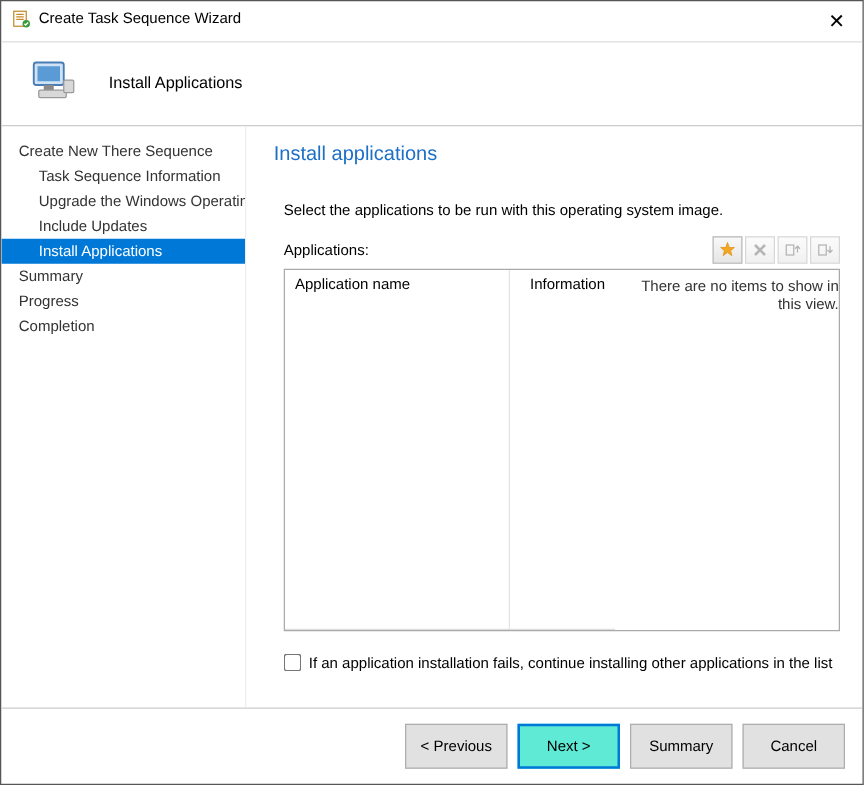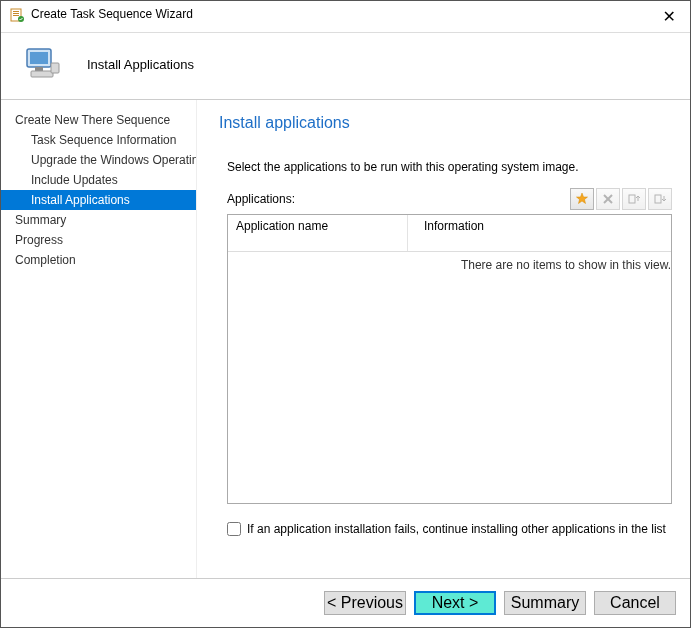--- a/index.html
+++ b/index.html
@@ -17,30 +17,30 @@
 .sidebar .item.sub { padding-left: 30px; }
 .sidebar .item.active { background: #0078d7; color: #fff; }
 .main { flex: 1; padding: 14px 18px 10px 22px; display: flex; flex-direction: column; }
 .main h2 { font-size: 16px; font-weight: 400; color: #1e6fc7; margin-bottom: 28px; }
 .main .desc { font-size: 12px; margin-bottom: 14px; margin-left: 8px; }
 .toolbar-row { display: flex; align-items: center; margin-bottom: 4px; margin-left: 8px; }
 .toolbar-row .lbl { font-size: 12px; }
 .toolbar-row .spacer { flex: 1; }
 .tool-btn { width: 24px; height: 22px; border: 1px solid #b5b5b5; background: linear-gradient(#f8f8f8,#e6e6e6); margin-left: 2px; display: flex; align-items: center; justify-content: center; cursor: pointer; }
 .tool-btn.disabled { opacity: 0.55; cursor: default; }
-.table-wrap { border: 1px solid #aaa; flex: 0 0 290px; display: flex; flex-direction: column; margin-left: 8px; }
+.table-wrap { border: 1px solid #aaa; flex: 0 0 290px; display: flex; margin-left: 8px; }
 .table-head { display: flex; background: #fff; border-bottom: 1px solid #ddd; }
 .table-head .col { padding: 4px 8px; font-size: 12px; border-right: 1px solid #e3e3e3; }
 .table-head .col.name { width: 180px; }
 .table-head .col.desc { flex: 1; border-right: none; }
 .table-empty { text-align: right; padding: 6px 0; font-size: 12px; color: #333; }
 .checkbox-row { display: flex; align-items: center; margin-top: 18px; margin-left: 8px; font-size: 12px; }
 .checkbox-row input { margin-right: 6px; width: 14px; height: 14px; }
 .footer { border-top: 1px solid #ccc; padding: 12px 14px; display: flex; justify-content: flex-end; gap: 8px; }
-.footer button { width: 82px; height: 24px; font-size: 16px; background: #e1e1e1; border: 1px solid #adadad; cursor: pointer; }
+.footer button { width: 82px; height: 36px; font-size: 12px; background: #e1e1e1; border: 1px solid #adadad; cursor: pointer; }
 .footer button.primary { border: 2px solid #0078d7; background: #5eead4; }
 svg { display: block; }
 </style>
 </head>
 <body>
 
 <div class="titlebar">
   <span class="icon">
     <svg width="16" height="16" viewBox="0 0 16 16">
       <rect x="2" y="2" width="10" height="12" fill="#fff" stroke="#c78a2b" stroke-width="1"></rect>

